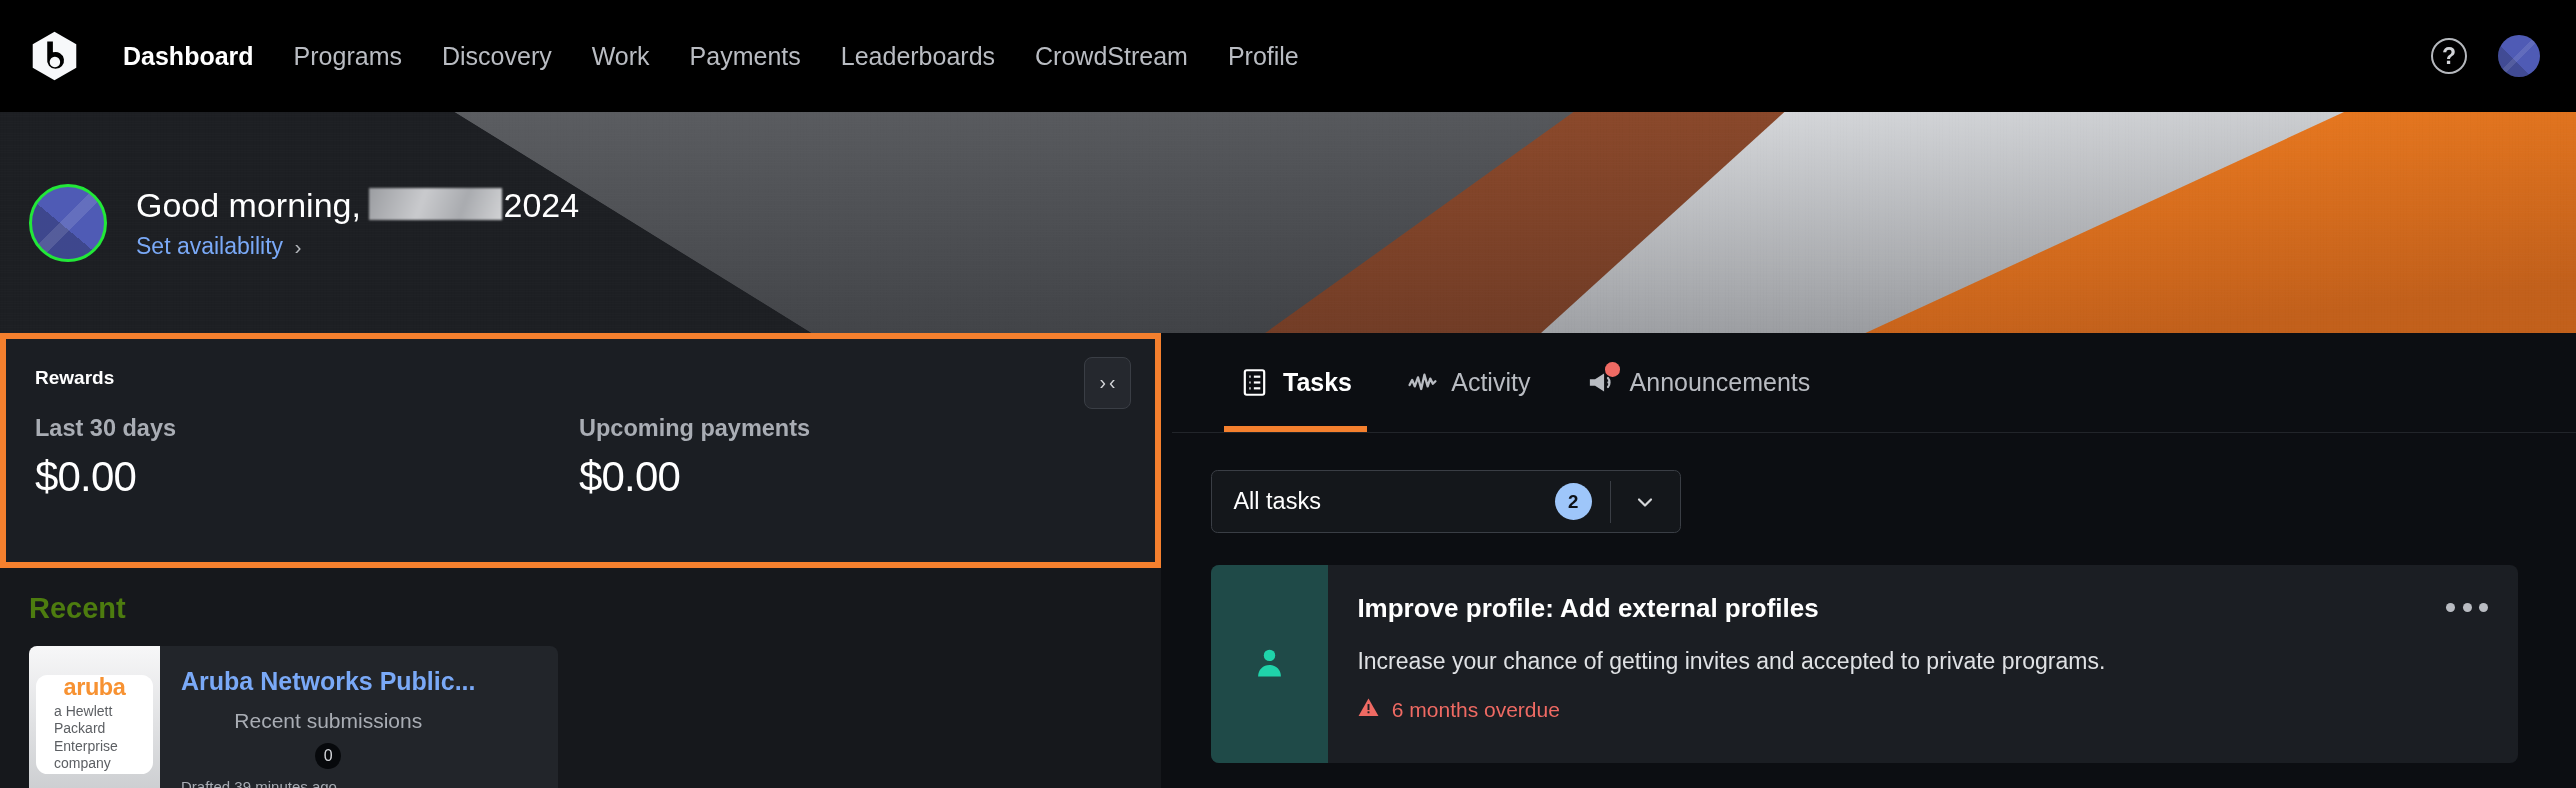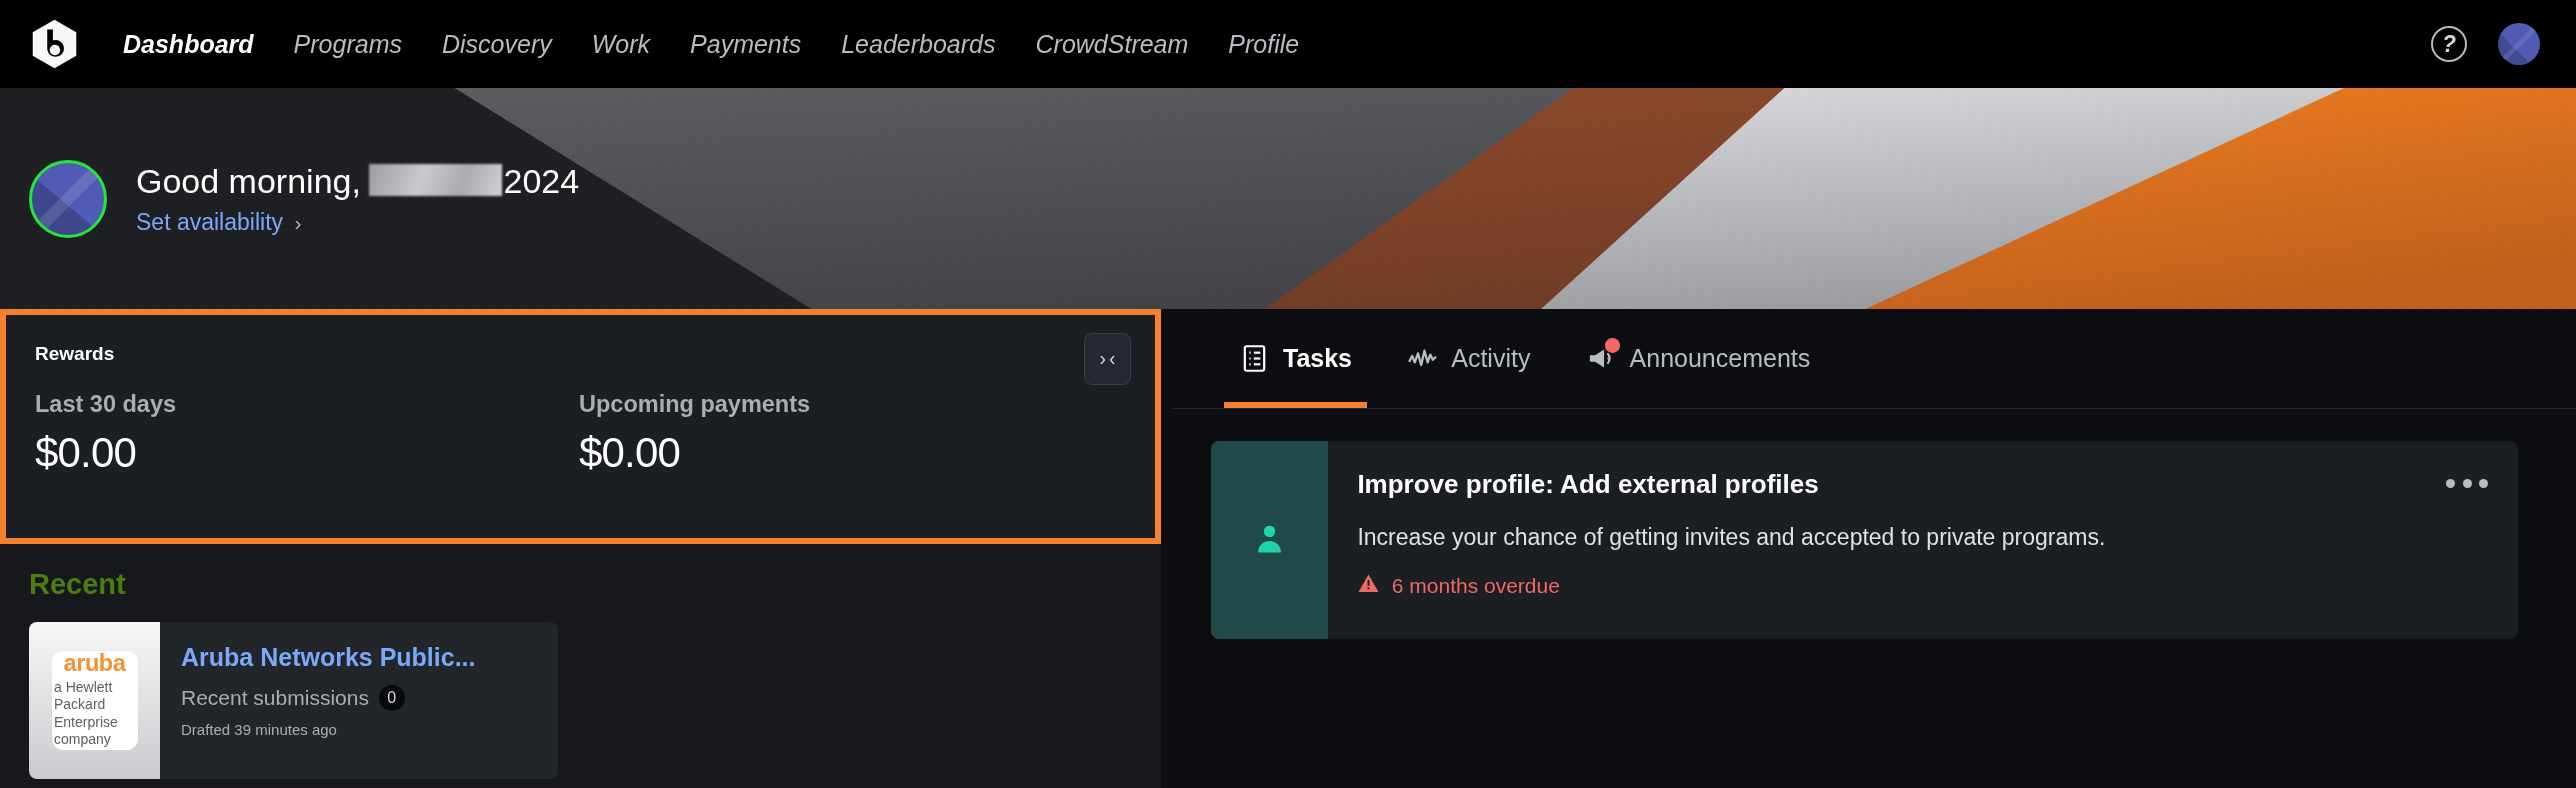--- a/index.html
+++ b/index.html
@@ -7,28 +7,27 @@
     width: 2576px;
     height: 788px;
     overflow: hidden;
     background: #0c0e12;
     font-family: "Liberation Sans", sans-serif;
     -webkit-font-smoothing: antialiased;
   }
 
   
   .topnav {
-    height: 88px;
+    height: 112px;
     background: #000000;
     display: flex;
     align-items: center;
     padding: 0 36px 0 29px;
     position: relative;
     z-index: 20;
-    font-style: italic;
   }
   .logo-wrap {
     width: 50px; height: 50px;
     display: flex; align-items: center; justify-content: center;
     margin-right: 24px;
     flex: 0 0 auto;
   }
   .nav-links {
     display: flex;
     align-items: center;
@@ -235,21 +234,21 @@
     display: flex;
     overflow: hidden;
   }
   .recent-logo-pane {
     width: 131px;
     flex: 0 0 auto;
     background: linear-gradient(180deg,#f7f7f8,#c9cbce);
     display: flex; align-items: center; justify-content: center;
   }
   .aruba-tile {
-    width: 86px; height: 99px;
+    width: 117px; height: 99px;
     background: #ffffff;
     border-radius: 11.4px;
     display: flex; flex-direction: column;
     align-items: center; justify-content: center;
     gap: 3.2px;
   }
   .aruba-word {
     color: #f79232;
     font-size: 23.5px;
     font-weight: bold;
@@ -267,20 +266,21 @@
   .recent-name {
     color: #7aa9f7;
     font-size: 25px;
     font-weight: bold;
     margin-bottom: 13px;
     cursor: pointer;
   }
   .recent-sub-row {
     display: flex; align-items: center; gap: 9.7px;
     margin-bottom: 9.7px;
+    flex-direction: column;
   }
   .recent-sub {
     color: #a9adb4;
     font-size: 21px;
   }
   .count-pill {
     background: #07090c;
     color: #d4d6da;
     font-size: 16px;
     min-width: 26px; height: 26px;
@@ -537,20 +537,32 @@
             <path d="M17 8.5 C18.6 10.2 18.6 13.8 17 15.5"></path>
             <path d="M19.6 6.4 C22.3 9 22.3 15 19.6 17.6" opacity="0"></path>
             <circle cx="17.4" cy="12" r="0.9" fill="#b9bcc2" stroke="none"></circle>
           </svg>
           <span class="dot-badge"></span>
         </span>
         <span>Announcements</span>
       </div>
     </div>
 
+    <div class="filter-row">
+      <div class="filter-select">
+        <span class="filter-label">All tasks</span>
+        <span class="filter-badge">2</span>
+        <span class="filter-divider"></span>
+        <span class="filter-caret">
+          <svg width="24" height="24" viewBox="0 0 24 24" fill="none" stroke="#d5d7da" stroke-width="2.2" stroke-linecap="round" stroke-linejoin="round">
+            <polyline points="6,9.5 12,15.5 18,9.5"></polyline>
+          </svg>
+        </span>
+      </div>
+    </div>
 
     <div class="task-card">
       <div class="task-strip">
         <span>
           <svg width="37" height="37" viewBox="0 0 24 24" fill="#1fd3aa">
             <circle cx="12" cy="7.4" r="3.7"></circle>
             <path d="M4.6 21 C4.6 16.6 7.9 13.6 12 13.6 C16.1 13.6 19.4 16.6 19.4 21 Z"></path>
           </svg>
         </span>
       </div>

